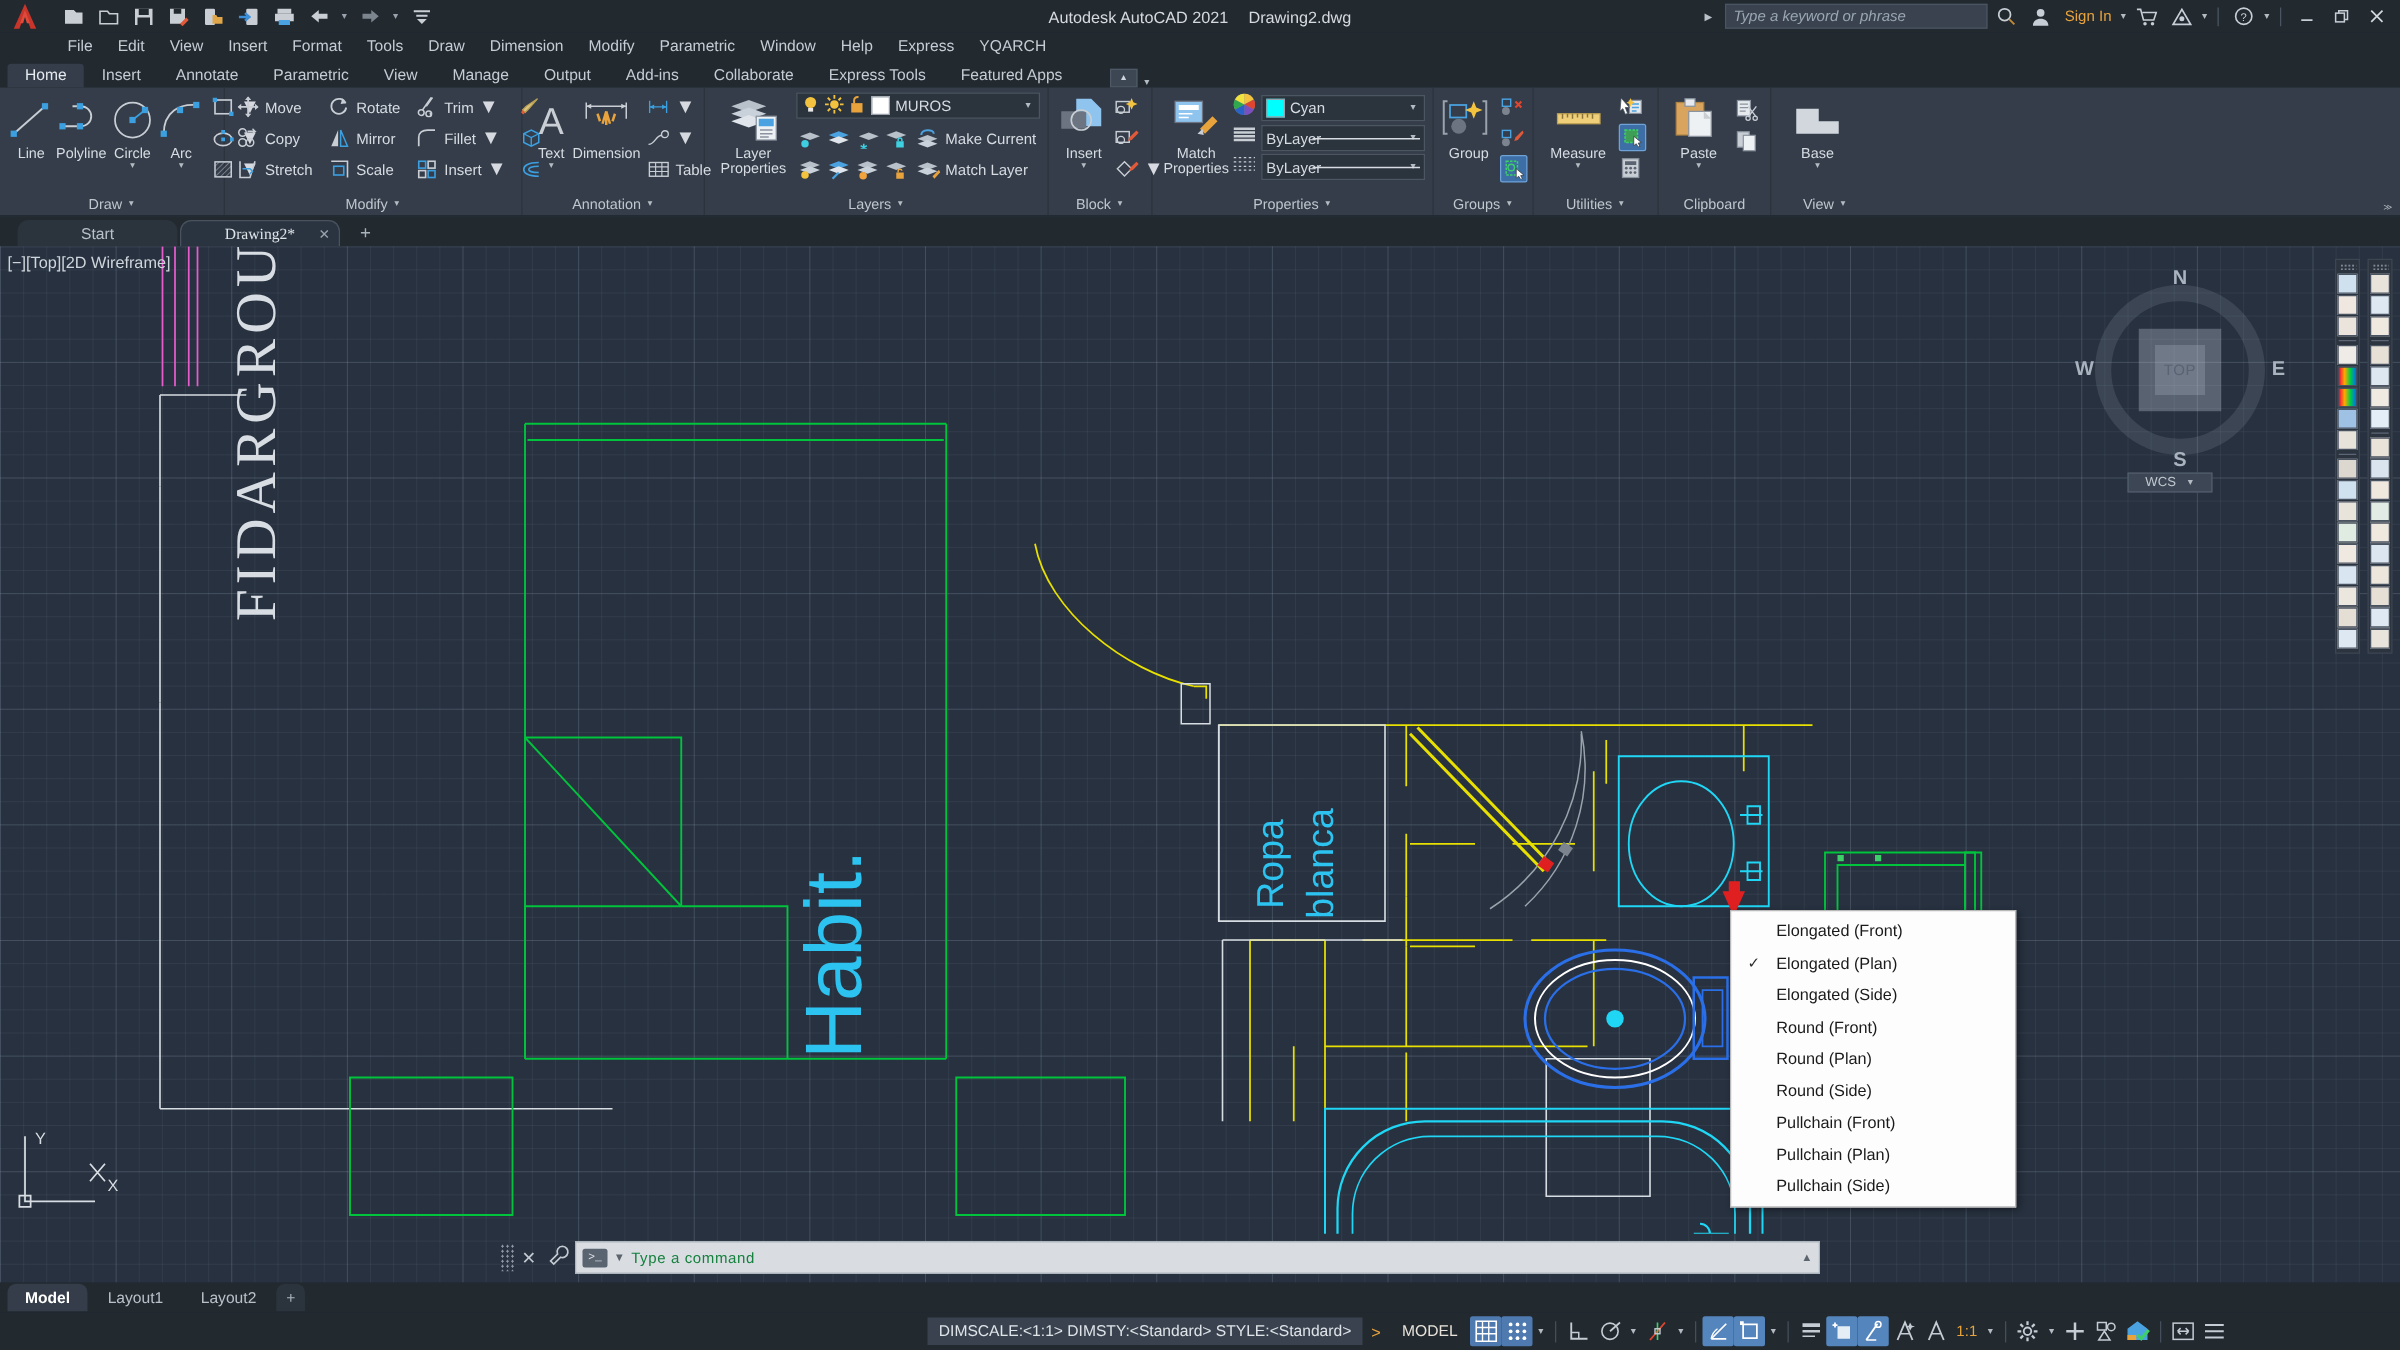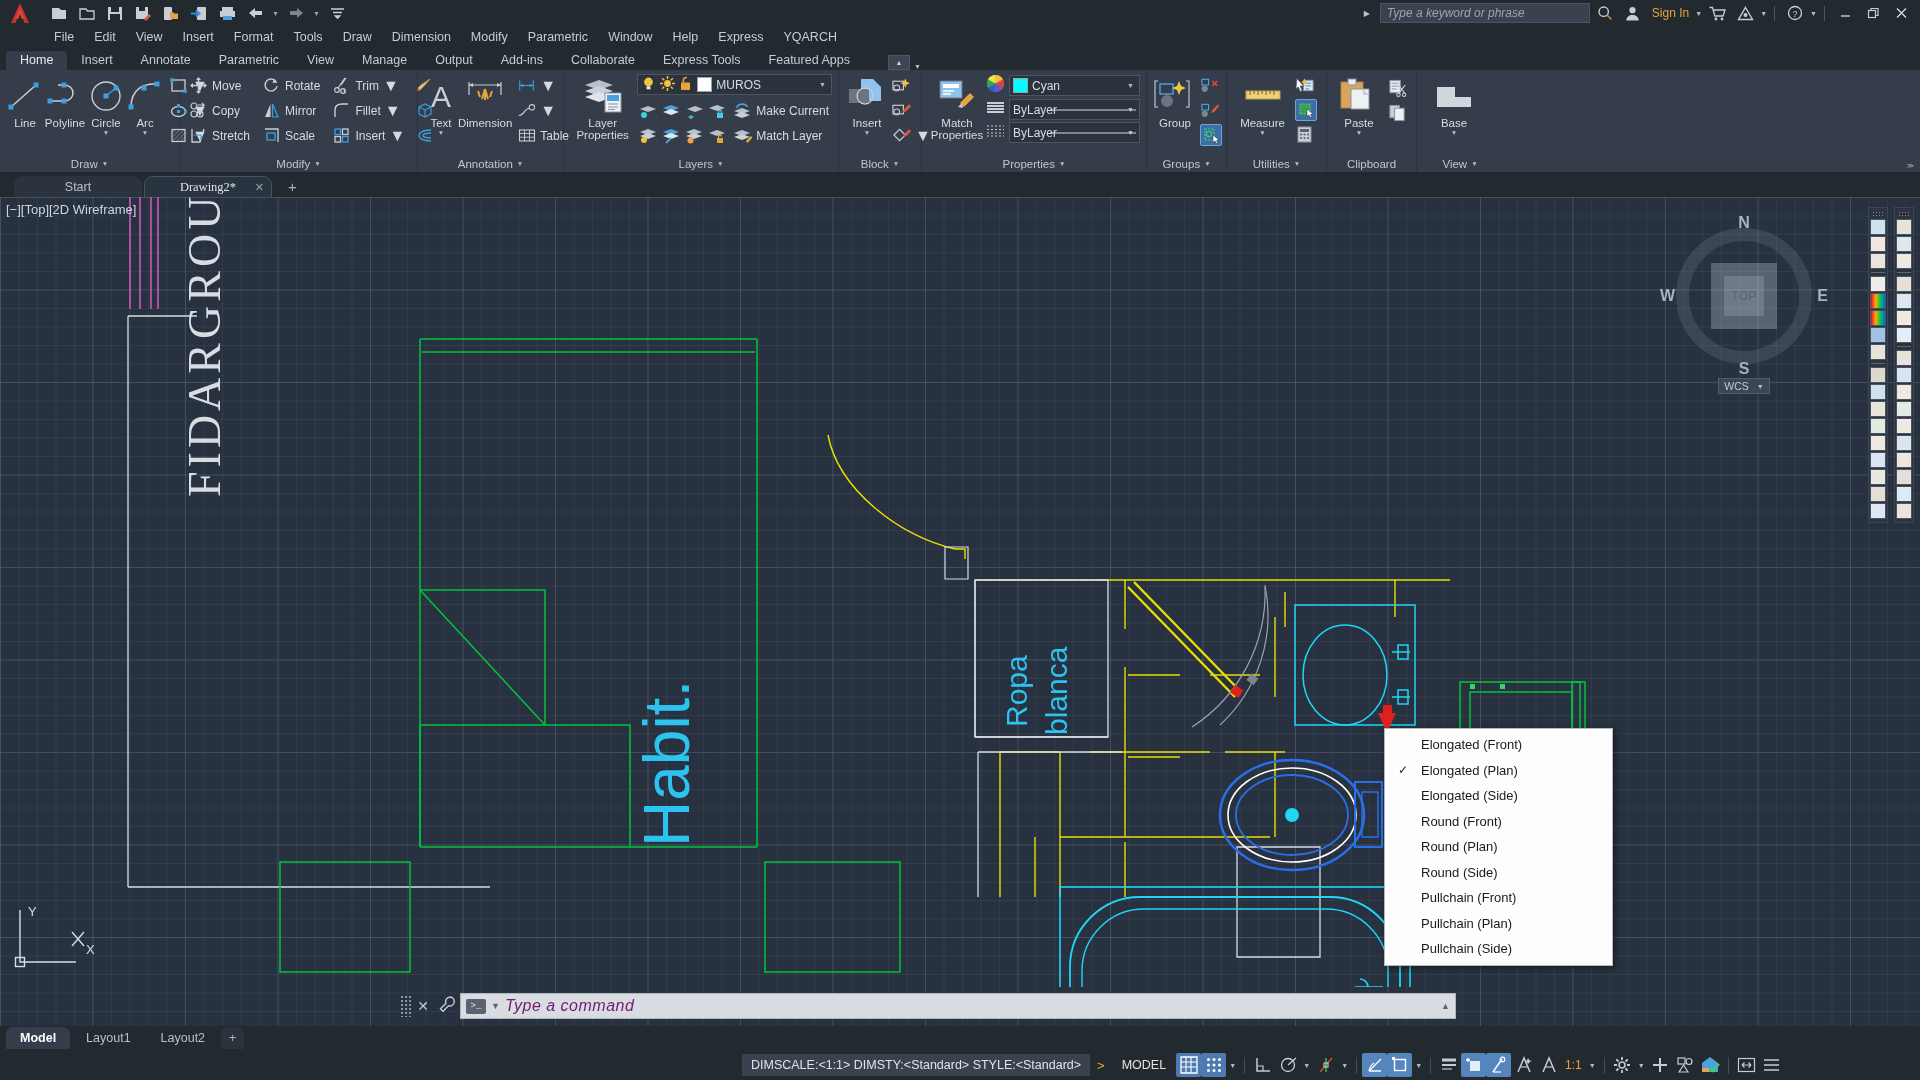--- a/index.html
+++ b/index.html
@@ -106,21 +106,21 @@
   .vc-cube { position:absolute; left:47px; top:47px; width:66px; height:66px;
     background:rgba(190,200,215,.33); display:flex; align-items:center; justify-content:center; }
   .vc-inner { position:absolute; left:13px; top:13px; width:40px; height:40px;
     background:rgba(205,214,228,.20); }
   .vc-cube span { position:relative; font-size:12px; color:#596373; letter-spacing:.5px; }
   .vc-n,.vc-s,.vc-e,.vc-w { position:absolute; font-size:16px; font-weight:bold; color:#a9b2bf; }
   .vc-n { left:50%; transform:translateX(-50%); top:-2px; }
   .vc-s { left:50%; transform:translateX(-50%); bottom:-2px; }
   .vc-w { left:-4px; top:50%; transform:translateY(-50%); }
   .vc-e { right:-4px; top:50%; transform:translateY(-50%); }
-  .wcs { position:absolute; right:150px; top:181px; width:52px; height:16px; background:#3c4654;
+  .wcs { position:absolute; right:150px; top:181px; width:68px; height:16px; background:#3c4654;
     border:1px solid #525d6c; display:flex; align-items:center; justify-content:center; gap:8px;
     font-size:10.5px; color:#c2c9d1; }
 
   
   .rtool { position:absolute; top:10px; width:20px; background:#2c3440; border:1px solid #3c4552;
     display:flex; flex-direction:column; align-items:center; padding:3px 0; gap:1px; }
   .rtool .gr { width:13px; height:5px;
     background-image:radial-gradient(circle, #808a96 .7px, transparent .8px);
     background-size:3px 3px; margin-bottom:2px; }
   .rtool .ti { width:16px; height:16px; border:1px solid #4a5361; background:#e9e5dd; }
@@ -140,21 +140,21 @@
   .cmd-grip { width:12px; height:22px;
     background-image:radial-gradient(circle, #8d96a2 .8px, transparent .9px);
     background-size:4px 4px; }
   .cmd-x { width:22px; text-align:center; color:#c3cad2; font-size:14px; }
   .cmd-wr { width:26px; text-align:center; color:#c3cad2; font-size:14px; }
   .cmd-input { flex:1; height:26px; background:#d9dde2; border:1px solid #aeb5bd;
     display:flex; align-items:center; padding:0 5px; gap:5px; }
   .cmd-prompt { width:20px; height:15px; background:#5a6370; border-radius:2px; color:#dfe4e9;
     font-size:9px; display:flex; align-items:center; justify-content:center;
     font-family:"Liberation Mono", monospace; }
-  .cmd-ph { font-size:16px; font-style:italic; color:#701a75; letter-spacing:.5px; }
+  .cmd-ph { font-size:12px; color:#15803d; letter-spacing:.5px; }
   .cmd-arrow { margin-left:auto; color:#5c646e; font-size:9px; }
 
   
   .layoutbar { height:24px; background:#22292f; display:flex; align-items:center;
     font-size:12.5px; flex:0 0 24px; padding-left:6px; }
   .ltab { height:22px; padding:0 14px; display:flex; align-items:center; color:#b9c0c8;
     border-radius:7px 7px 0 0; margin-right:2px; }
   .ltab.active { background:#343d49; color:#ffffff; font-weight:bold; }
   .ltab.plus { padding:0 8px; color:#aab2bb; background:#2b333d; }
 
@@ -243,20 +243,23 @@
           </svg>
       </div>
       <div class="qcaret">▼</div>
       <div class="qbtn">
         <svg width="15" height="14" viewBox="0 0 15 14">
             <path d="M1 3h13M3 6.5h9M5.5 10l2 2 2-2z" stroke="#c9ced5" stroke-width="1.6" fill="#c9ced5"></path>
           </svg>
       </div>
     </div>
 
+    <div class="title-center">
+      <span>Autodesk AutoCAD 2021</span><span class="fn">Drawing2.dwg</span>
+    </div>
 
     <div class="title-right">
       <span class="tri-left">▶</span>
       <div class="searchbox">Type a keyword or phrase</div>
       <div class="wbtn">
         <svg width="16" height="16" viewBox="0 0 16 16">
             <circle cx="6.7" cy="6.7" r="4.7" fill="none" stroke="#c8ced6" stroke-width="1.4"></circle>
             <path d="M10.3 10.3L14.5 14.5" stroke="#c08a3a" stroke-width="1.6"></path>
           </svg>
       </div>

